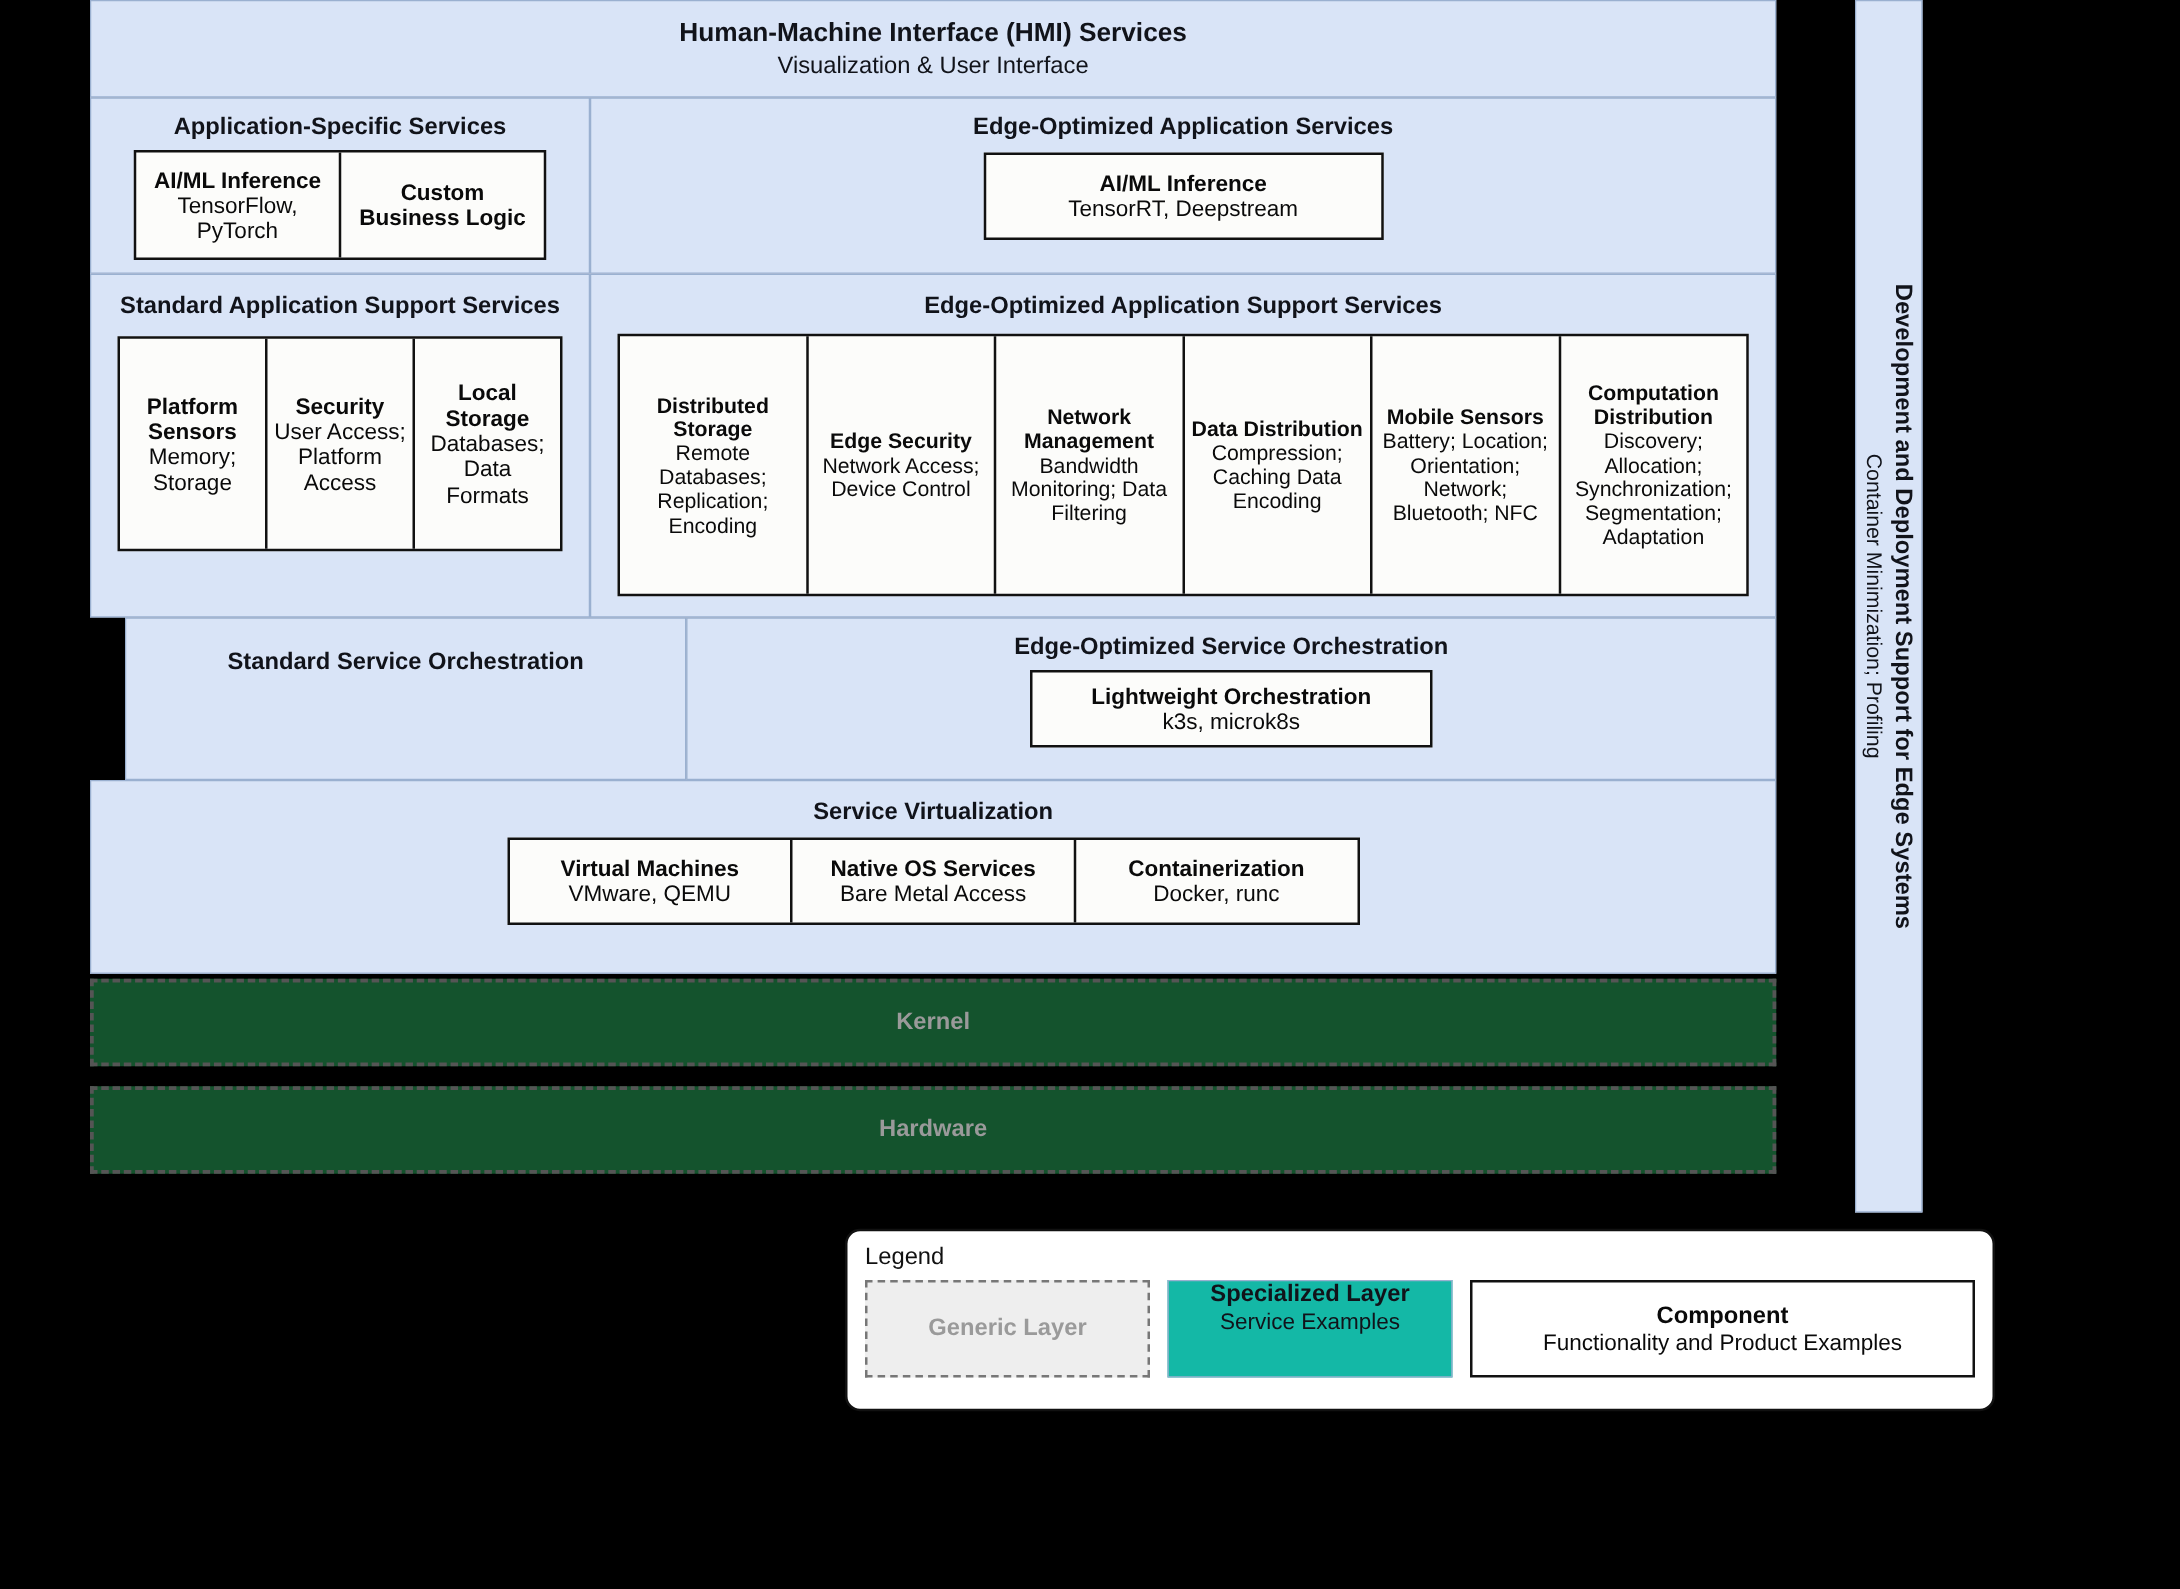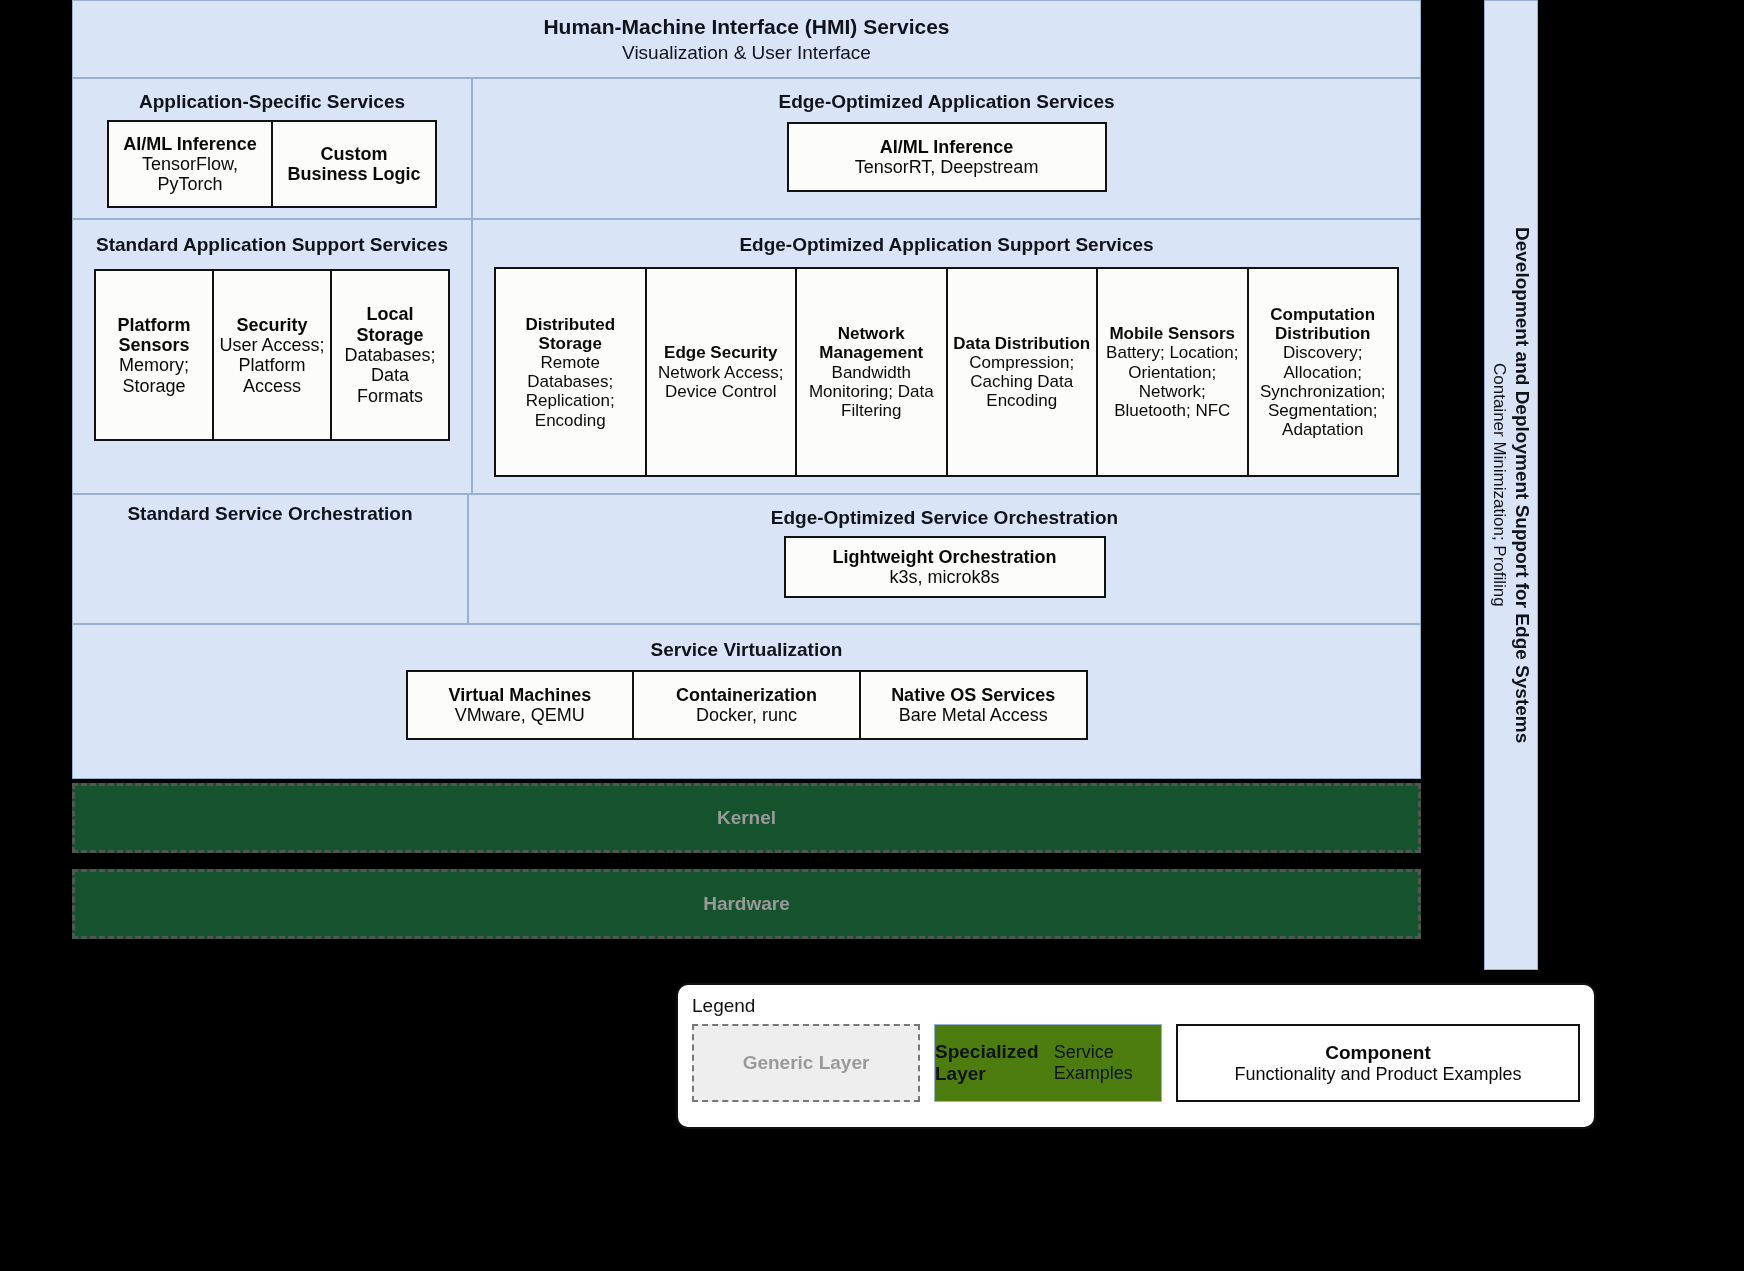--- a/index.html
+++ b/index.html
@@ -93,21 +93,21 @@
 
   
   #row-support { height: 275px; }
   #std-support { width: 400px; padding-top: 14px; }
   #std-support .spec-title { font-size: 19px; }
   #edge-support { flex: 1; padding-top: 14px; }
   #edge-support .spec-title { font-size: 19px; }
 
   
   #row-orch { height: 130px; }
-  #std-orch { width: 396px; padding-top: 8px; }
+  #std-orch { width: 449px; padding-top: 24px; margin-left: 28px; }
   #std-orch .spec-title { font-size: 19px; }
   #edge-orch { flex: 1; padding-top: 12px; }
   #edge-orch .spec-title { font-size: 19px; }
 
   
   #row-virt { height: 155px; padding-top: 14px; }
   #row-virt .spec-title { font-size: 19px; }
 
   #kernel { height: 70px; margin-top: 4px; }
   #hardware { height: 70px; margin-top: 16px; }
@@ -144,23 +144,23 @@
   .lg-generic {
     width: 228px;
     background: #eeeeee;
     border: 2px dashed #777;
     color: #9a9a9a;
     font-weight: bold; font-size: 19px;
     display: flex; align-items: center; justify-content: center;
   }
   .lg-spec {
     width: 228px;
-    background: #4d7c0f;
+    background: #14b8a6;
     border: 1px solid #9ab0d0;
-    display: flex; flex-direction: row;
+    display: flex; flex-direction: column;
     align-items: center; 
     line-height: 1.15;
   }
   .lg-spec .ttl { font-weight: bold; font-size: 19px; color:#11131a; }
   .lg-spec .dsc { font-size: 18px; color:#11131a; }
   .lg-comp {
     flex: 1;
     background: #fff;
     border: 2px solid #111;
     display: flex; flex-direction: column;
@@ -280,26 +280,26 @@
     </div>
 
     <div id="row-virt" class="spec">
       <div class="spec-title">Service Virtualization</div>
       <div id="virt-boxes" class="comp-group">
         <div class="cell">
           <span class="ttl">Virtual Machines</span>
           <span class="dsc">VMware, QEMU</span>
         </div>
         <div class="cell">
+          <span class="ttl">Native OS Services</span>
+          <span class="dsc">Bare Metal Access</span>
+        </div>
+        <div class="cell">
           <span class="ttl">Containerization</span>
           <span class="dsc">Docker, runc</span>
-        </div>
-        <div class="cell">
-          <span class="ttl">Native OS Services</span>
-          <span class="dsc">Bare Metal Access</span>
         </div>
       </div>
     </div>
 
     <div id="kernel" class="generic-layer">
       <span>Kernel</span>
     </div>
 
     <div id="hardware" class="generic-layer">
       <span>Hardware</span>

